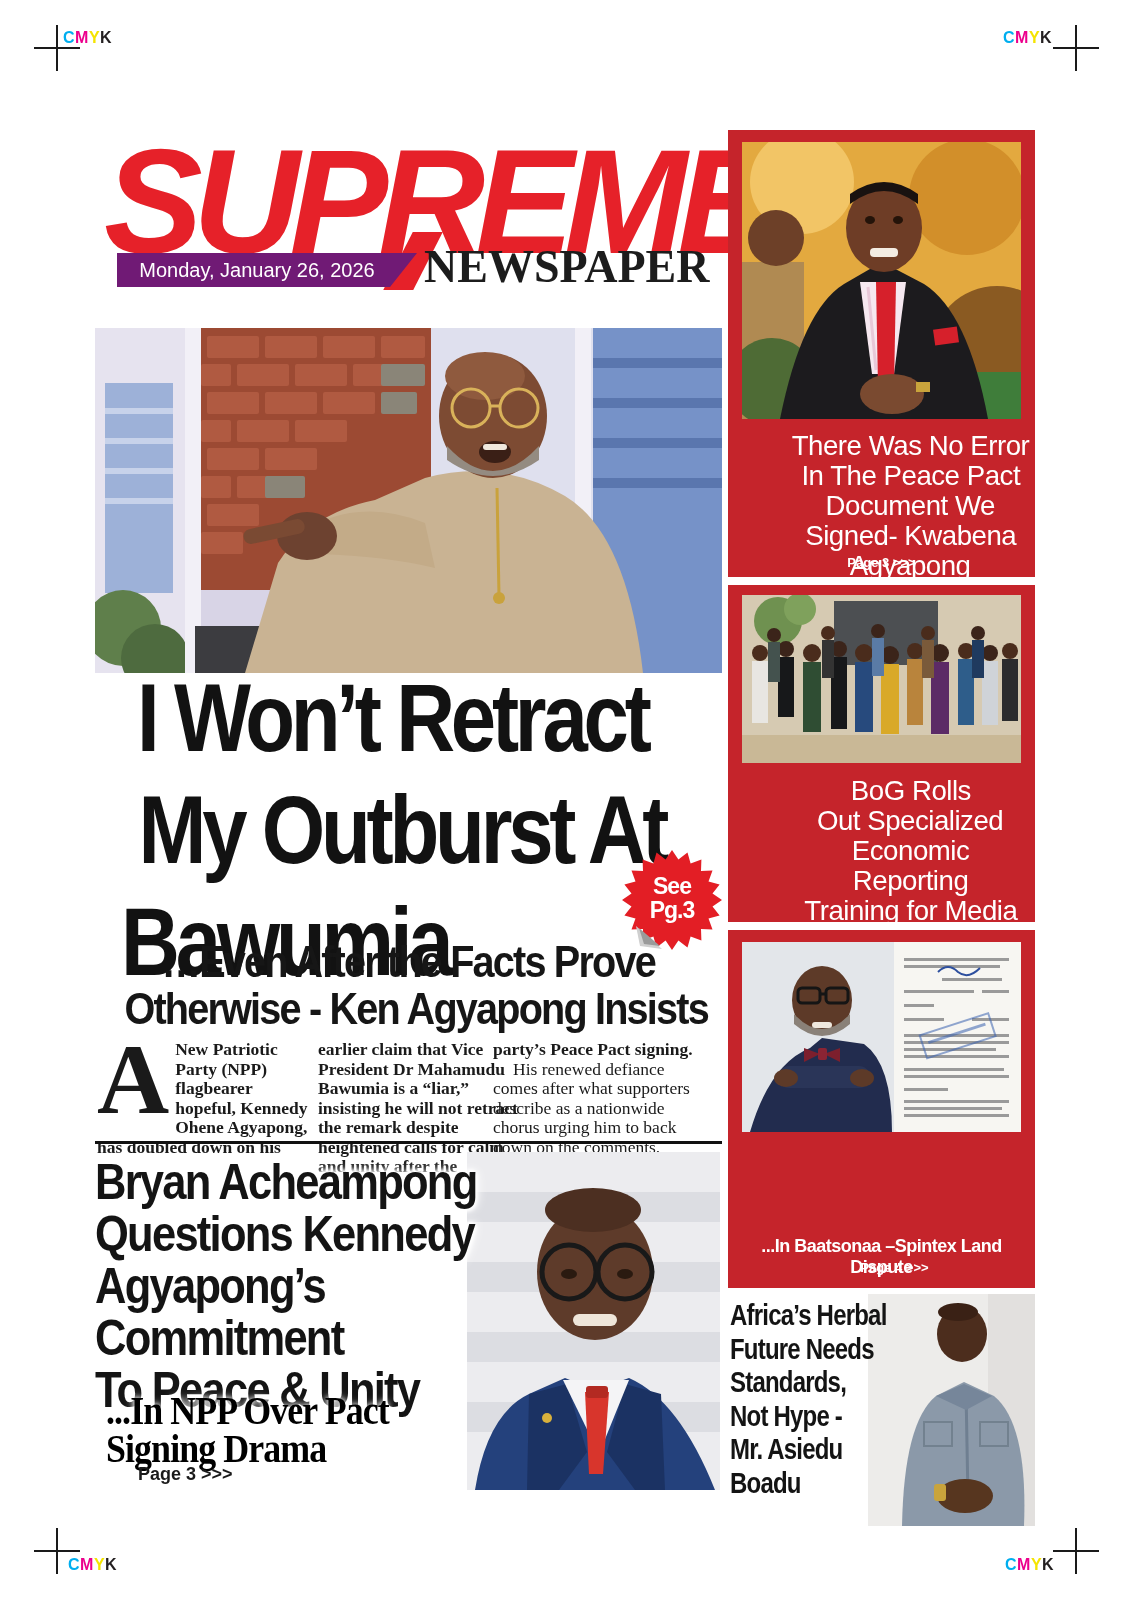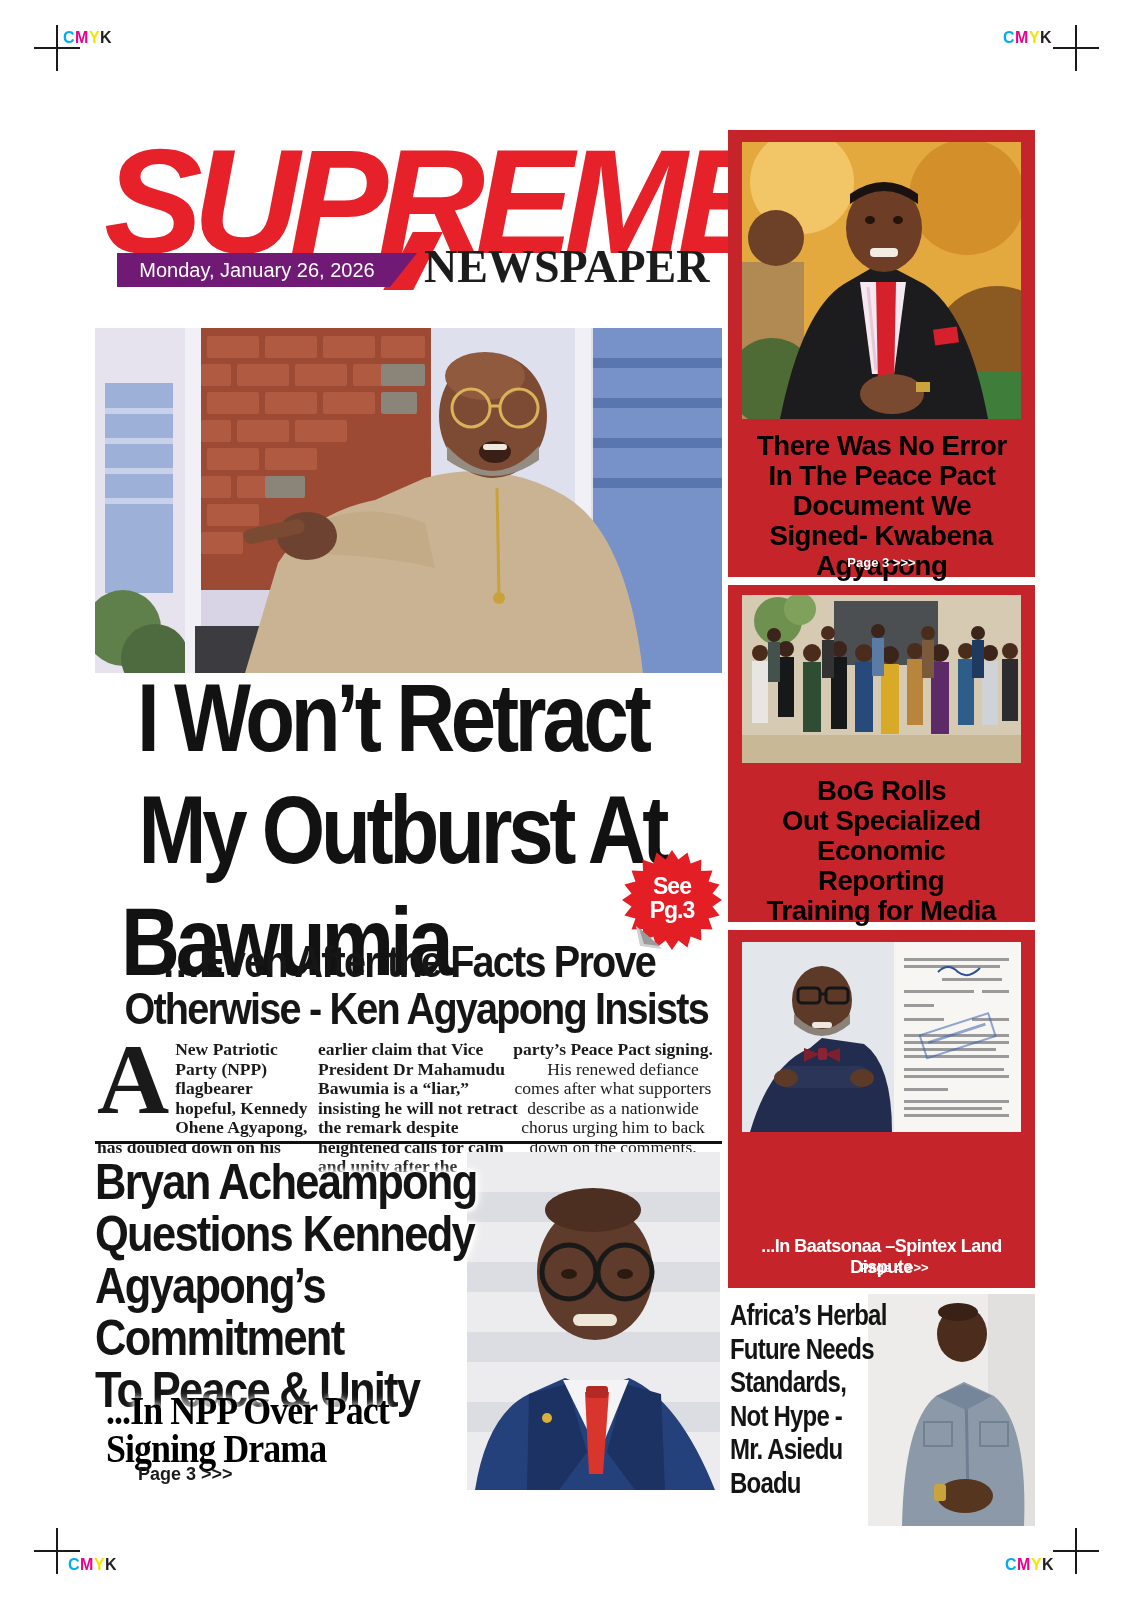--- a/index.html
+++ b/index.html
@@ -42,42 +42,42 @@
       transform:scaleX(.9);transform-origin:center;white-space:nowrap;}
   .badge{left:622px;top:850px;width:100px;height:100px;}
   .badge svg{position:absolute;left:0;top:0;}
   .badge .btxt{position:absolute;left:0;top:24px;width:100%;text-align:center;color:#fff;
       font-weight:bold;font-size:23px;line-height:24px;letter-spacing:-1px;}
 
   .bodytxt{font-family:"Liberation Serif",serif;font-weight:bold;font-size:17.5px;
       line-height:19.5px;color:#1a1a1a;top:1040px;}
   .col1{left:97px;width:214px;}
   .col2{left:318px;width:200px;}
-  .col3{left:513px;width:200px;text-align:center;}
+  .col3{left:493px;width:200px;}
   .dropcap{float:left;font-size:100px;line-height:80px;padding-right:6px;font-weight:bold;}
   .col3 .lead-line{font-weight:bold;}
   .col3 .plain{font-weight:normal;text-indent:20px;}
   .contd{font-style:italic;font-weight:bold;text-indent:14px;}
 
   .rule{left:95px;top:1141px;width:627px;height:3px;background:#111;}
 
   
   .s2-hl{left:95px;top:1156px;color:#141414;font-weight:bold;
       text-shadow:0 0 6px #fff,0 0 10px #fff,2px 2px 4px #fff,-2px -2px 4px #fff,0 0 14px #fff;}
   .s2-hl .ln span{display:inline-block;font-size:50px;line-height:52px;letter-spacing:-2px;
       transform:scaleX(.87);transform-origin:left;white-space:nowrap;}
   .s2-sub{left:106px;top:1392px;font-family:"Liberation Serif",serif;font-weight:bold;
       color:#000000;text-shadow:0 0 6px #fff,0 0 10px #fff;}
   .s2-sub .ln span{display:inline-block;font-size:39px;line-height:38px;letter-spacing:-1px;
       transform:scaleX(.92);transform-origin:left;white-space:nowrap;}
   .s2-page{left:138px;top:1464px;font-size:18px;font-weight:bold;color:#1a1a1a;}
 
   
   .panel{left:728px;width:307px;background:#c5242b;}
-  .sb-hl{color:#000000;font-weight:bold;text-align:center;width:100%;}
+  .sb-hl{color:#ffffff;font-weight:normal;text-align:center;width:100%;padding-left:29px;}
   .sb-hl .ln span{display:inline-block;font-size:28.5px;line-height:30px;letter-spacing:-0.5px;
       transform:scaleX(.97);transform-origin:center;white-space:nowrap;}
   .sb-page{color:#fff;font-size:13px;font-weight:bold;text-align:center;width:100%;}
   .sb-sub{color:#fff;font-weight:bold;text-align:center;width:100%;font-size:18px;letter-spacing:-0.5px;}
   .africa-hl{left:730px;top:1298px;color:#141414;font-weight:bold;}
   .africa-hl .ln span{display:inline-block;font-size:30px;line-height:33.5px;letter-spacing:-1px;
       transform:scaleX(.8);transform-origin:left;white-space:nowrap;}
 </style>
 </head>
 <body>

